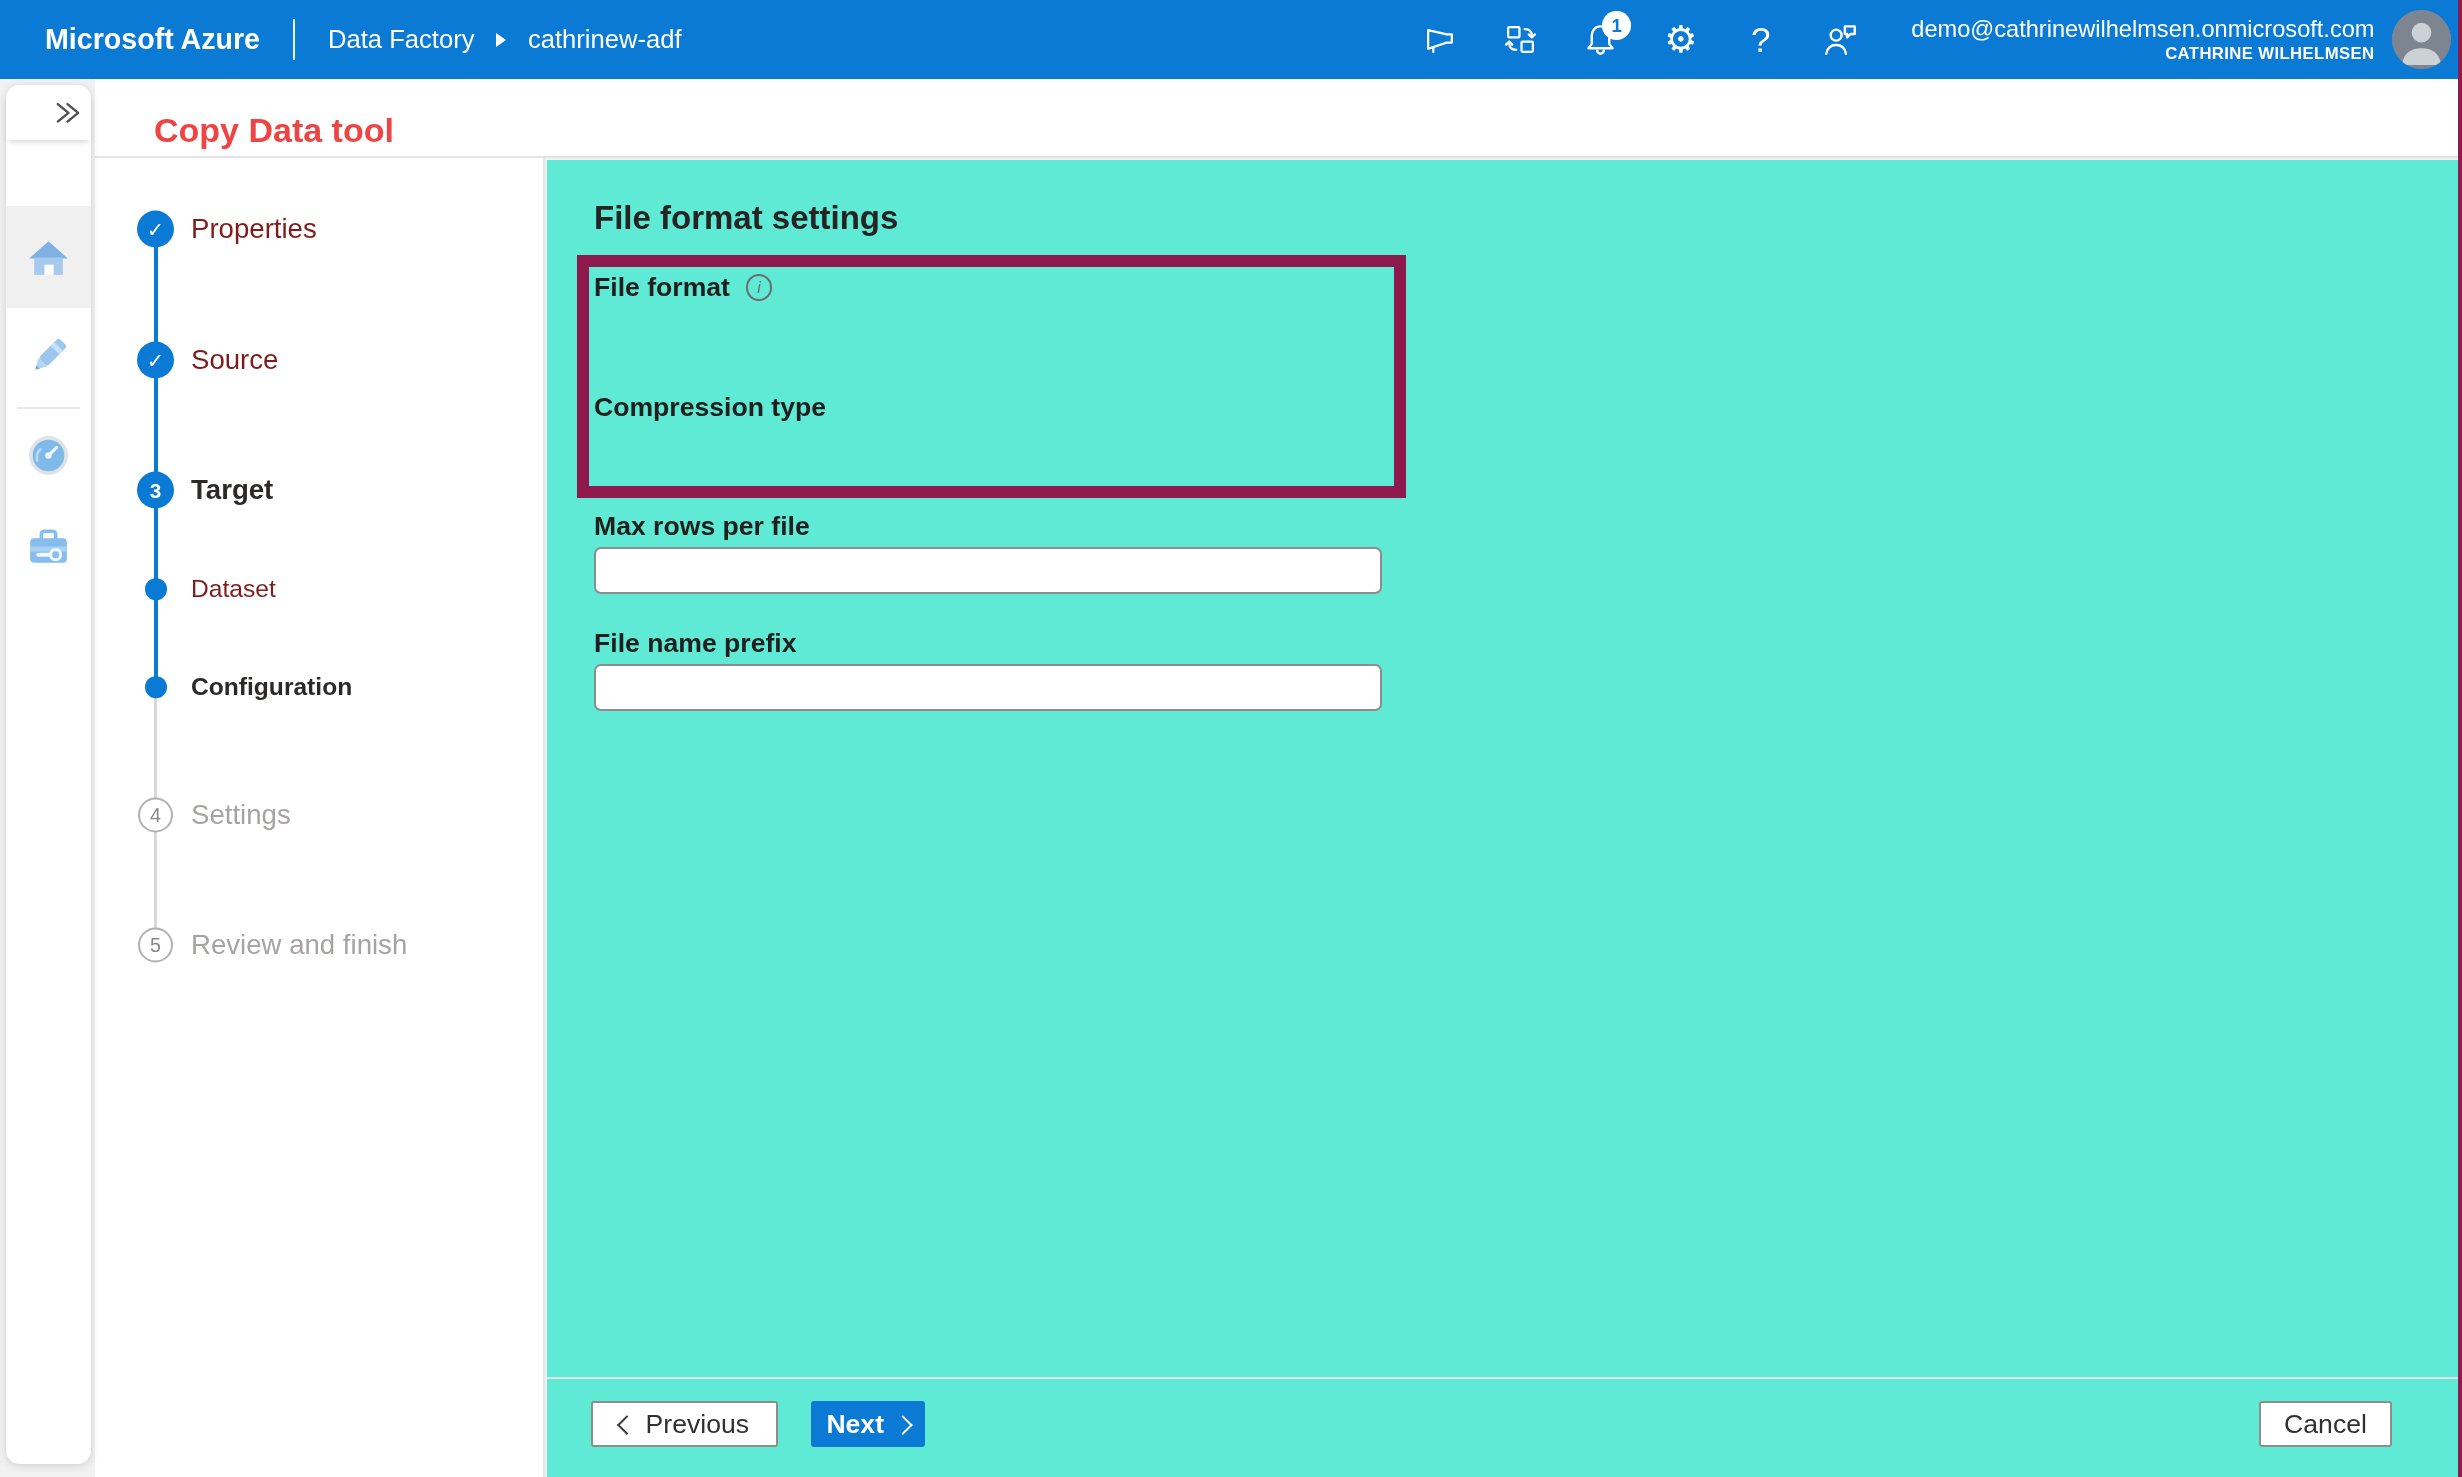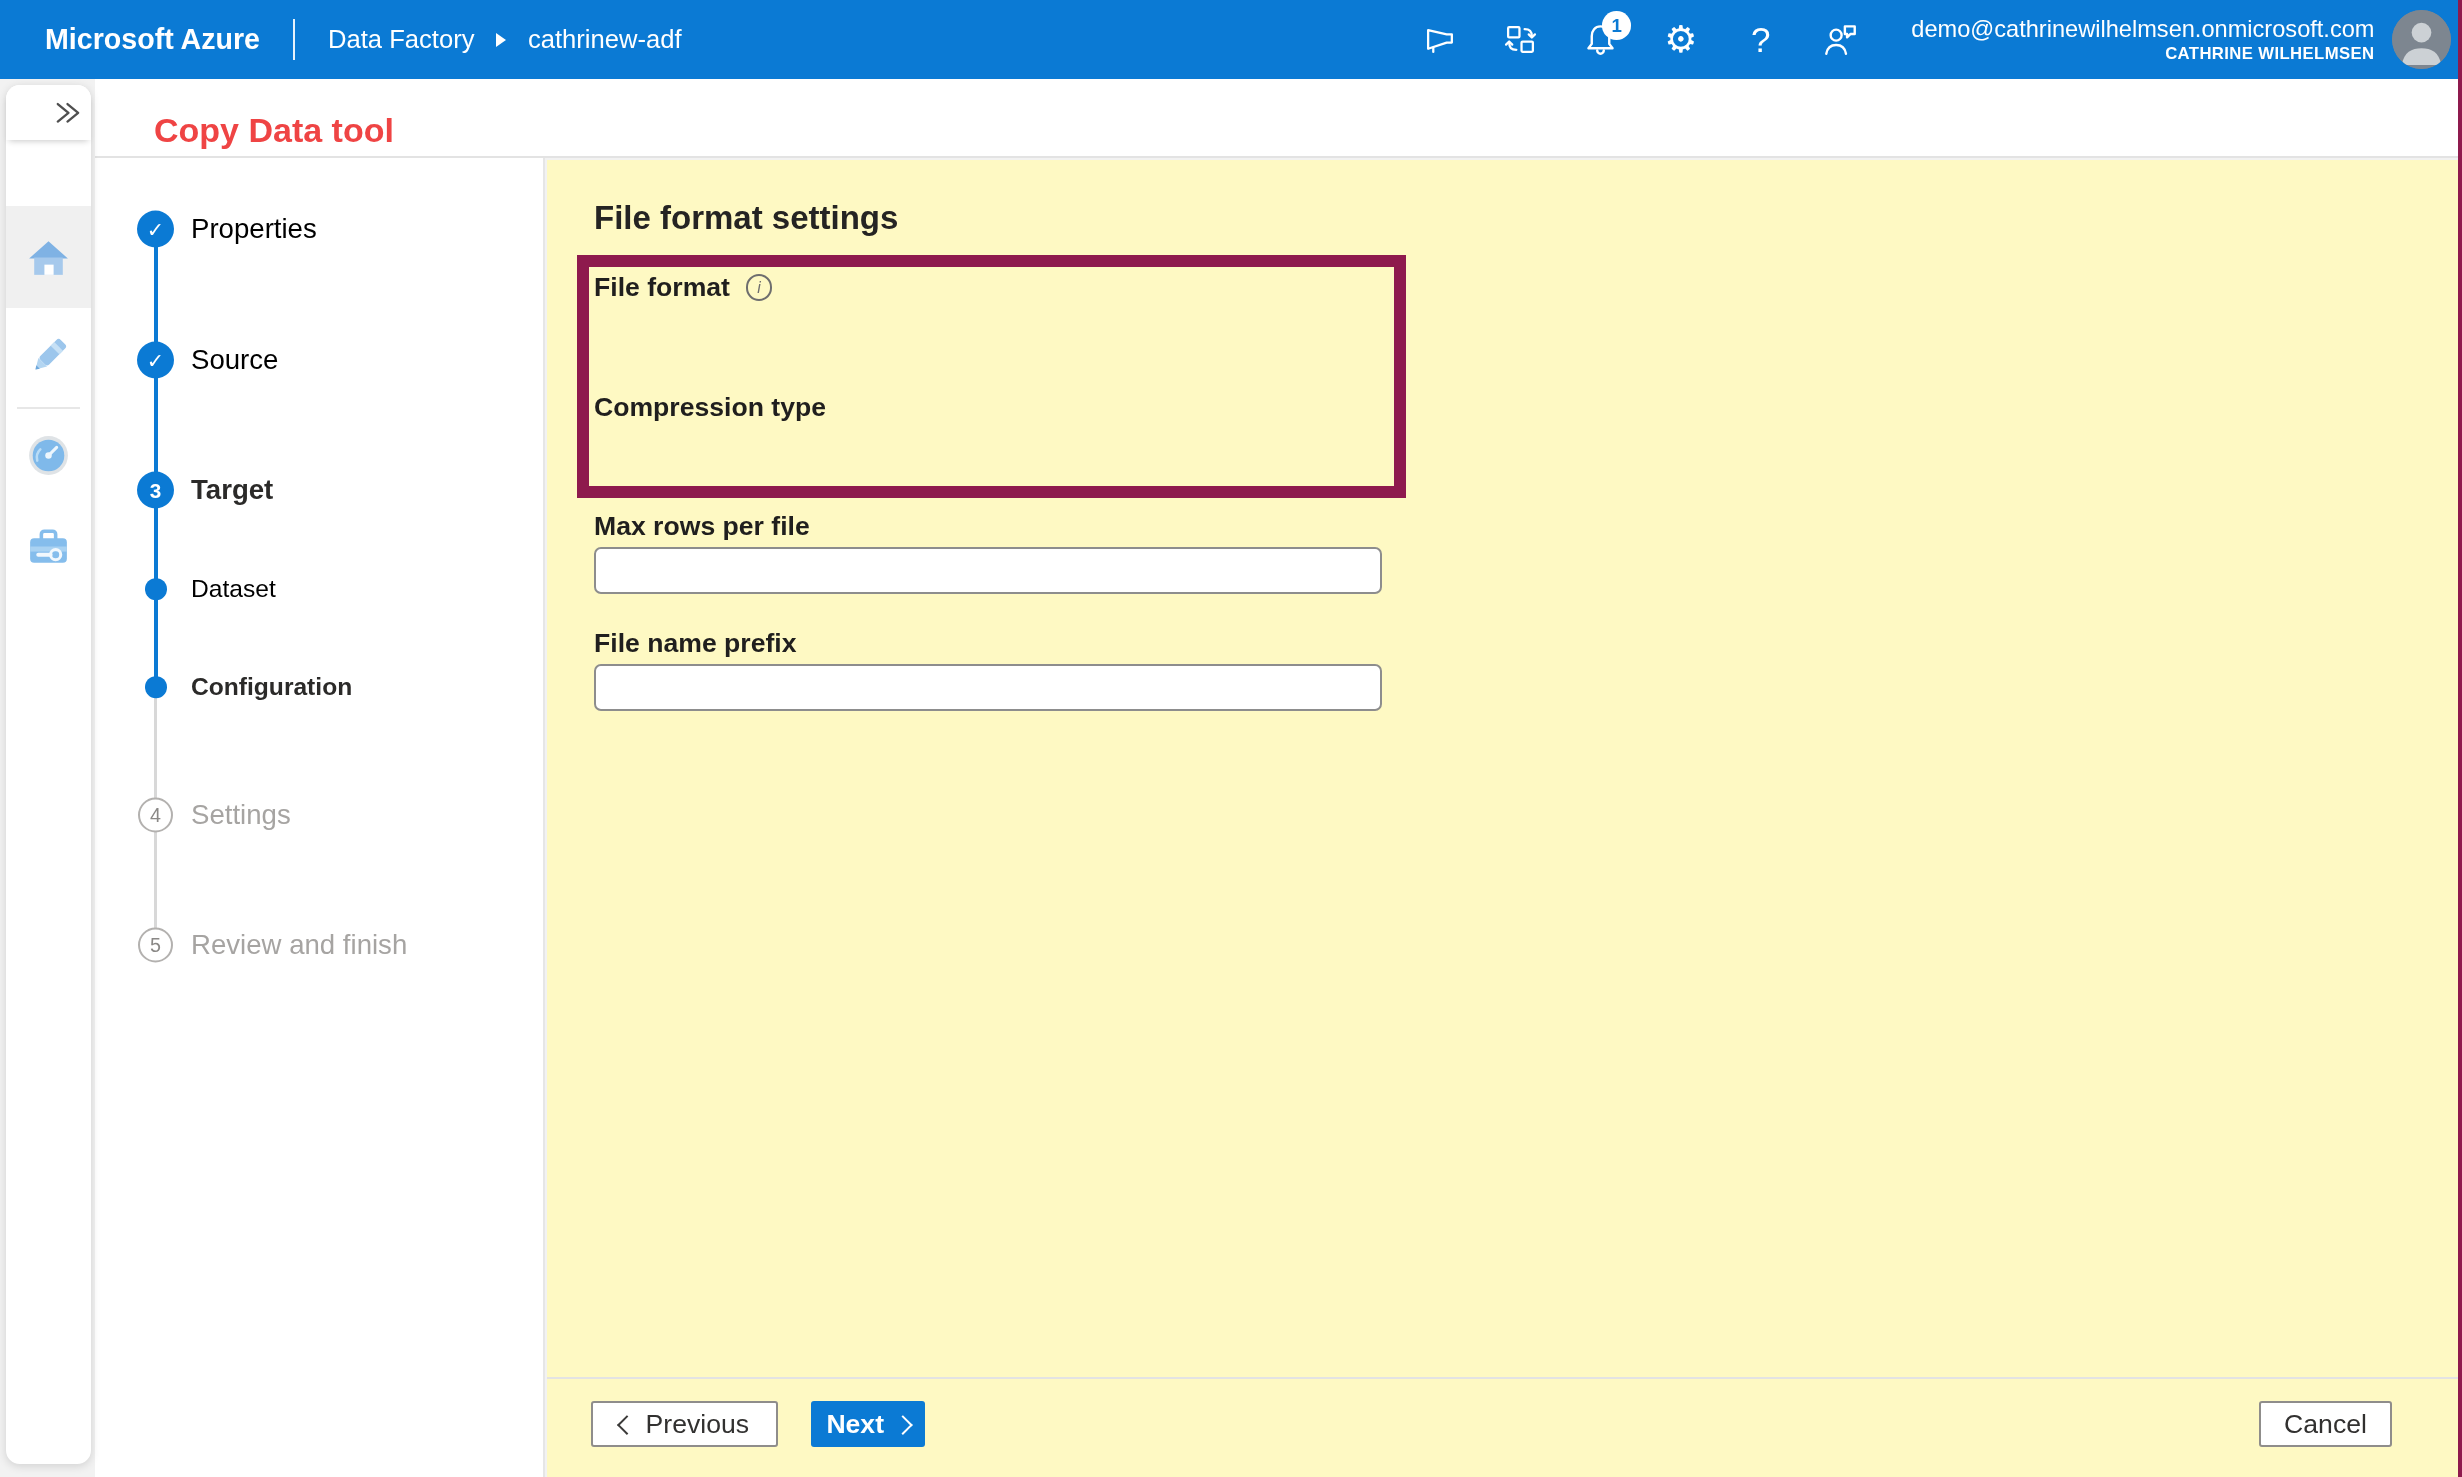--- a/index.html
+++ b/index.html
@@ -46,27 +46,27 @@
   
   .stepper{position:absolute;left:95px;top:158px;width:448px;height:1320px;background:#fff;border-right:2px solid #e6e6e6;z-index:3;}
   .line{position:absolute;left:59px;width:3.9px;}
   .line-blue{top:71px;height:458px;background:#0b7ad4;}
   .line-gray{top:529px;height:258px;background:#d8d8d8;width:3px;}
   .srow{position:absolute;left:0;width:100%;height:0;cursor:pointer;}
   .sc{position:absolute;transform:translateY(-50%);display:flex;align-items:center;justify-content:center;border-radius:50%;box-sizing:border-box;}
   .sc.big{left:42px;width:37px;height:37px;background:#0b7ad4;color:#fff;font-size:20.7px;font-weight:600;}
   .sc.dot{left:50px;width:21.7px;height:21.7px;background:#0b7ad4;}
   .sc.ghost{left:43px;width:35px;height:35px;background:#fff;border:2px solid #b3b1af;color:#8a8886;font-size:19.7px;font-weight:400;}
-  .slabel{position:absolute;left:96px;transform:translateY(-50%);font-size:27.6px;color:#000000;white-space:nowrap;}
+  .slabel{position:absolute;left:96px;transform:translateY(-50%);font-size:27.6px;color:#7f1d1d;white-space:nowrap;}
   .slabel.sub{font-size:24.6px;}
   .slabel.bold{font-weight:700;color:#2b2a29;}
   .slabel.future{color:#a6a4a2;}
 
   
-  .content{position:absolute;left:547px;top:160px;width:1916px;height:1318px;background:#fef9c3;z-index:2;}
+  .content{position:absolute;left:547px;top:160px;width:1916px;height:1318px;background:#5eead4;z-index:2;}
   .c-heading{position:absolute;left:47px;top:39px;font-size:33px;font-weight:700;color:#252423;margin:0;}
   .hl-box{position:absolute;left:29.6px;top:95px;width:829px;height:243px;border:12.8px solid #8e1a4d;box-sizing:border-box;pointer-events:none;}
   .f-label{position:absolute;left:47px;font-size:26.6px;font-weight:700;color:#201f1e;display:flex;align-items:center;gap:15.8px;white-space:nowrap;}
   .info-icon{width:26.6px;height:26.6px;border-radius:50%;border:2px solid #6e6e6e;color:#6e6e6e;font-size:15.8px;font-weight:400;
              display:flex;align-items:center;justify-content:center;box-sizing:border-box;cursor:pointer;font-style:italic;}
   .dropdown{position:absolute;left:47px;width:788px;height:48px;border:2px solid #767676;border-radius:3px;box-sizing:border-box;
             background:#fff;cursor:pointer;display:flex;align-items:center;}
   .dd-text{font-size:26.6px;color:#3b3a39;margin-left:17.7px;}
   .dd-chev{position:absolute;right:23.6px;top:12.8px;width:14.8px;height:14.8px;border-right:2.5px solid #4a4a4a;border-bottom:2.5px solid #4a4a4a;
            transform:rotate(45deg);}

